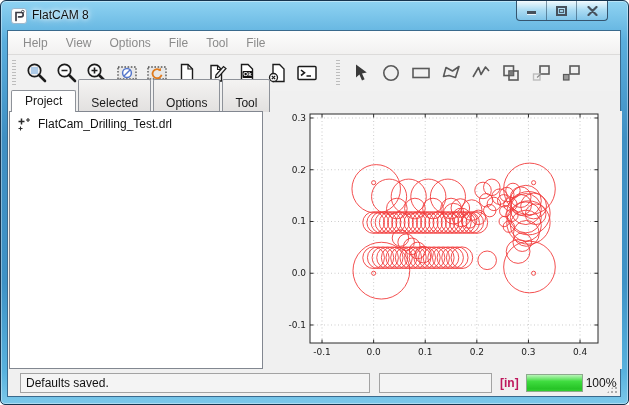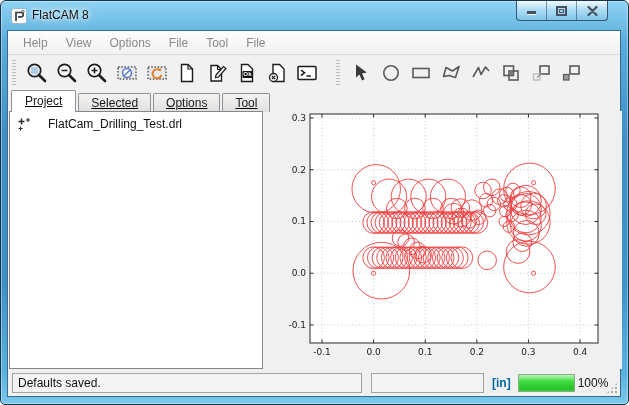--- a/index.html
+++ b/index.html
@@ -15,33 +15,33 @@
   .cap-btn:last-child{border-right:none;width:30px;}
   .client{position:absolute;left:6px;top:29px;right:7px;bottom:7px;background:#f0f0f0;border:1px solid #3a6a8d;}
   .menubar{position:absolute;left:0;top:0;right:0;height:23px;background:linear-gradient(#fdfdfd,#f2f1f0);
     border-bottom:1px solid #dcdbda;display:flex;align-items:center;padding-left:6px;}
   .menu-item{padding:0 9px;font-size:12px;color:#8b8b8b;line-height:22px;}
   .toolbar{position:absolute;left:0;top:24px;right:0;height:36px;display:flex;align-items:center;background:#f1f1f1;}
   .tb-handle{width:4px;height:26px;margin:0 6px 0 4px;
     background:repeating-linear-gradient(180deg,#bdbdbd 0 1px,rgba(0,0,0,0) 1px 3px);}
   .tb-btn{width:30px;height:28px;display:flex;align-items:center;justify-content:center;}
   .tb-btn svg{display:block;}
-  .tabrow{position:absolute;left:3px;top:61px;height:20px;display:flex;align-items:flex-end;text-decoration:underline;}
+  .tabrow{position:absolute;left:3px;top:61px;height:20px;display:flex;align-items:flex-end;}
   .tab{font-size:12px;color:#1a1a1a;border:1px solid #8e9299;border-bottom:none;border-radius:2px 2px 0 0;
-    padding:2px 12px 2px 12px;background:linear-gradient(#f4f3f2,#e2e0df);height:14px;line-height:14px;margin-right:2px;}
+    padding:16px 12px 2px 12px;background:linear-gradient(#f4f3f2,#e2e0df);height:14px;line-height:14px;margin-right:2px;}
   .tab.active{background:#ffffff;height:17px;line-height:17px;position:relative;z-index:2;padding:2px 13px;}
   .tree-panel{position:absolute;left:1px;top:80px;width:252px;height:256px;background:#ffffff;border:1px solid #828790;}
-  .tree-item{display:flex;align-items:center;gap:16px;padding:4px 2px 2px 6px;font-size:12px;color:#111;}
+  .tree-item{display:flex;align-items:center;gap:6px;padding:4px 2px 2px 6px;font-size:12px;color:#111;}
   .plot-panel{position:absolute;left:271px;top:80px;width:343px;height:258px;background:#f0f0f0;}
   .statusbar{position:absolute;left:0;right:0;bottom:0;height:27px;display:flex;align-items:center;}
   .status-field{height:18px;border:1px solid #a3a3a3;background:#f4f4f4;font-size:12px;color:#111;
     display:flex;align-items:center;padding:0 5px;}
-  .sf1{width:338px;margin-left:4px;}
+  .sf1{width:338px;margin-left:12px;}
   .sf2{width:101px;margin-left:9px;}
-  .units{font-size:12px;color:#0369a1;margin:0 5px 0 8px;font-weight:bold;}
+  .units{font-size:12px;color:#be185d;margin:0 5px 0 8px;font-weight:bold;}
   .progress{width:55px;height:16px;border:1px solid #8daa8d;background:linear-gradient(#b8f5b8,#3fdc3f 40%,#27c427 85%,#31cf31);margin-left:2px;}
   .pct{font-size:12px;color:#111;margin-left:3px;}
   .grip{position:absolute;right:3px;bottom:3px;width:10px;height:10px;
     background:radial-gradient(circle at 1px 1px,#ababab 1px,transparent 1.2px);
     background-size:4px 4px;clip-path:polygon(100% 0,100% 100%,0 100%);}
 </style>
 </head>
 <body>
 
 <div class="window">

